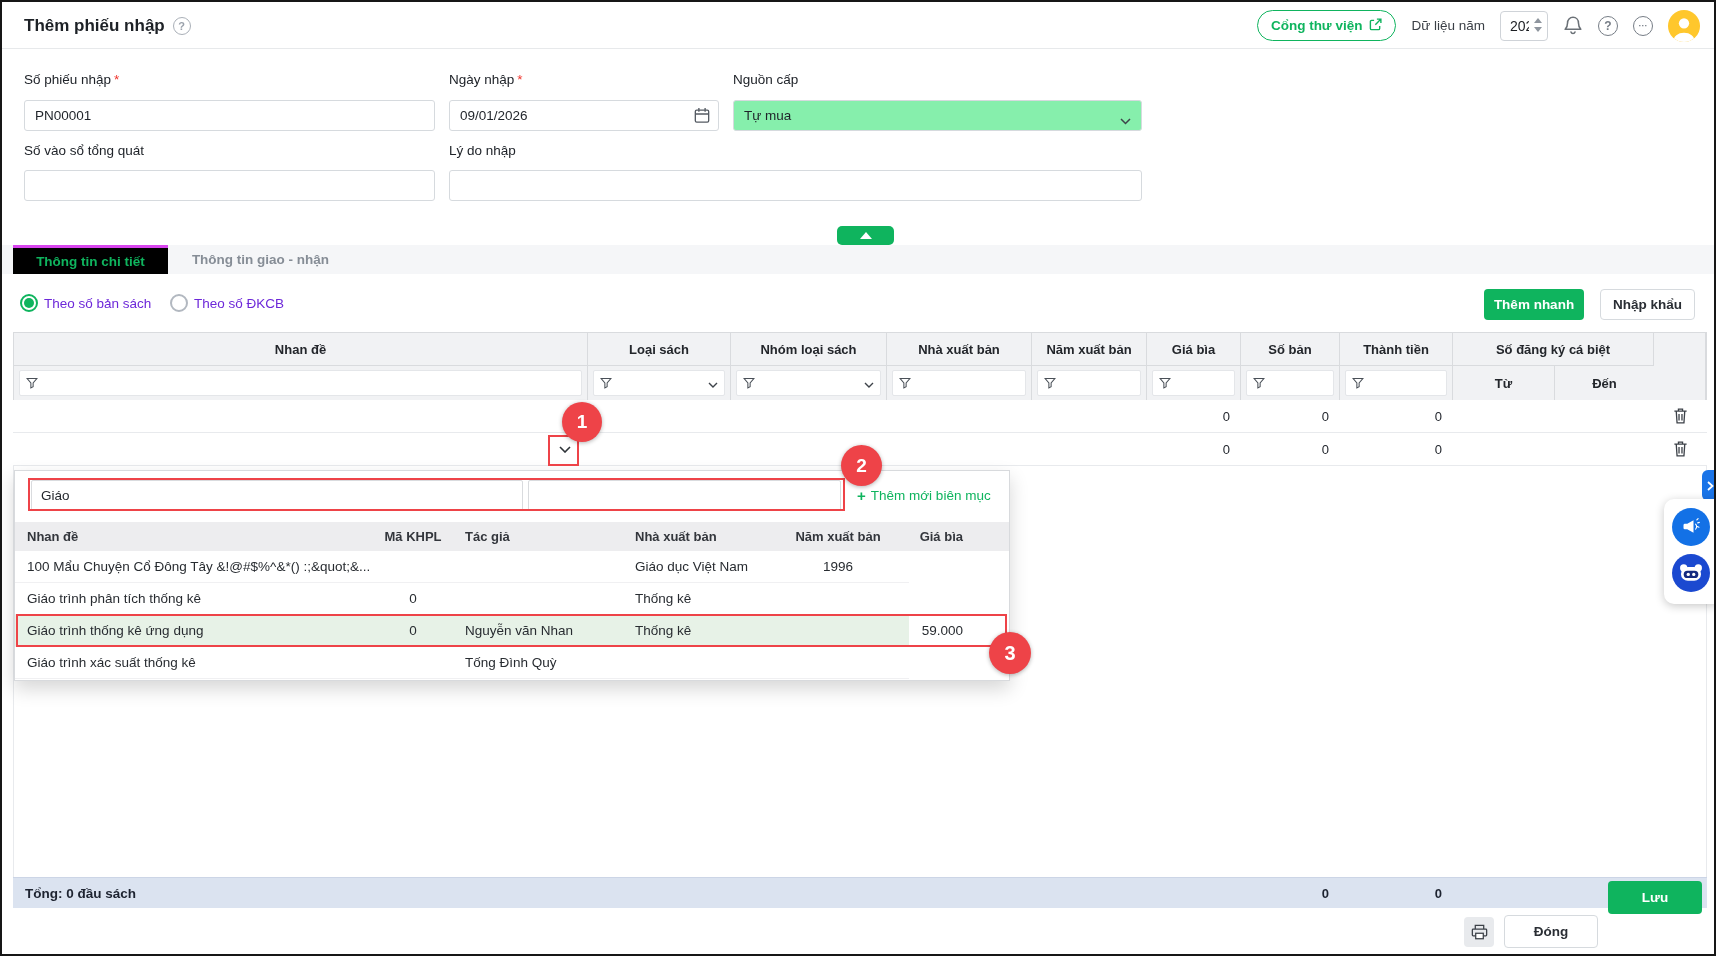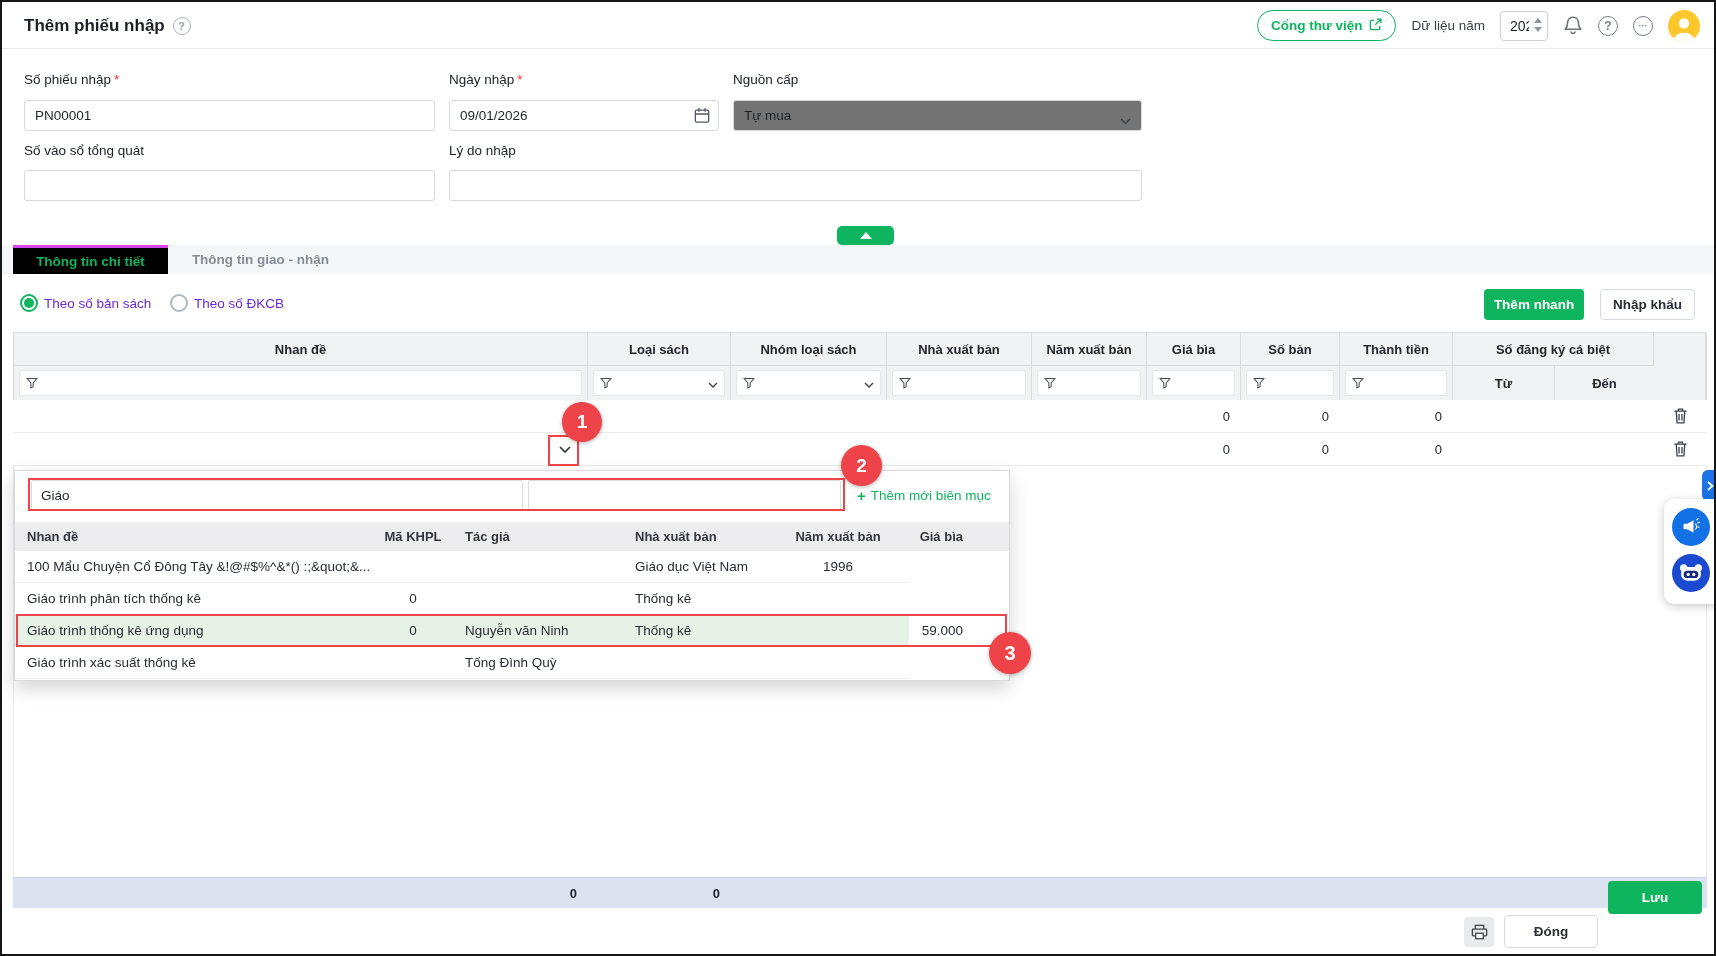--- a/index.html
+++ b/index.html
@@ -21,21 +21,21 @@
   .round-ic { width:20px; height:20px; border:1.5px solid #767d86; border-radius:50%; color:#767d86; font-weight:700; display:flex; align-items:center; justify-content:center; cursor:pointer; }
   .avatar { width:32px; height:32px; border-radius:50%; background:#ffc72c; overflow:hidden; display:flex; align-items:flex-end; justify-content:center; cursor:pointer; }
 
   
   .flabel { position:absolute; font-size:13.5px; color:#20242a; }
   .req { color:#f0342c; margin-left:3px; }
   .inp { position:absolute; height:31px; border:1px solid #d6dade; border-radius:3px; font-size:13.5px; padding:0 10px; color:#1f2329; outline:none; background:#fff; }
   .iwrap { position:absolute; height:31px; }
   .iwrap .inp { position:absolute; left:0; top:0; width:100%; height:100%; }
   .iwrap .icr { position:absolute; right:9px; top:7px; pointer-events:none; }
-  .selbox { position:absolute; height:31px; border:1px solid #d6dade; border-radius:3px; background:#737373; font-size:13.5px; color:#1f2329; display:flex; align-items:center; padding:0 26px 0 10px; cursor:pointer; }
+  .selbox { position:absolute; height:31px; border:1px solid #d6dade; border-radius:3px; background:#86efac; font-size:13.5px; color:#1f2329; display:flex; align-items:center; padding:0 26px 0 10px; cursor:pointer; }
   .selbox .chev { position:absolute; right:10px; top:12px; }
 
   
   .collapse-btn { position:absolute; left:835px; top:224px; width:57px; height:19px; background:#0fb45e; border-radius:5px; display:flex; align-items:center; justify-content:center; cursor:pointer; z-index:2; }
   .collapse-btn .tri { width:0; height:0; border-left:6px solid transparent; border-right:6px solid transparent; border-bottom:7px solid #fff; }
 
   
   .tabbar { position:absolute; left:0; top:243px; width:100%; height:29px; background:#f5f6f8; }
   .tab { position:absolute; top:0; height:29px; display:flex; align-items:center; justify-content:center; font-size:13.5px; font-weight:700; cursor:pointer; }
   .tab.on { left:11px; width:155px; background:#000000; color:#0fb45e; border-top:3px solid #d946ef; }
@@ -305,20 +305,21 @@
     <div class="tc ctr">
         <button class="trash-btn">
           <svg width="17" height="18" viewBox="0 0 20 22">
             <path d="M2.5 5h15M7.5 5V2.5h5V5M4.8 5l1 14.5h8.4l1-14.5M8.2 8.5v8m3.6-8v8" fill="none" stroke="#3c4148" stroke-width="1.6"></path>
           </svg>
         </button>
       </div>
   </div>
 
   <div class="totals gridcols">
+    <div class="lab">Tổng: 0 đầu sách</div>
     <div class="tnum">0</div>
     <div class="tnum">0</div>
     <div></div>
       <div></div>
       <div></div>
   </div>
 
   <div class="ddpanel">
     <input class="dd-inp" style="left: 16px; width: 492px;" value="Giáo">
     <input class="dd-inp" style="left: 513px; width: 313px;">
@@ -346,21 +347,21 @@
       <div class="dc padL">Giáo trình phân tích thống kê</div>
       <div class="dc ctr">0</div>
       <div class="dc padL"></div>
       <div class="dc padL">Thống kê</div>
       <div class="dc ctr"></div>
       <div class="dc rt"></div>
     </div>
     <div class="dd-row ddcols hl" style="top:144px;">
       <div class="dc padL">Giáo trình thống kê ứng dụng</div>
       <div class="dc ctr">0</div>
-      <div class="dc padL">Nguyễn văn Ninh</div>
+      <div class="dc padL">Nguyễn văn Nhan</div>
       <div class="dc padL">Thống kê</div>
       <div class="dc ctr"></div>
       <div class="dc rt">59.000</div>
     </div>
     <div class="dd-row ddcols" style="top:176px;">
       <div class="dc padL">Giáo trình xác suất thống kê</div>
       <div class="dc ctr"></div>
       <div class="dc padL">Tống Đình Quỳ</div>
       <div class="dc padL"></div>
       <div class="dc ctr"></div>

